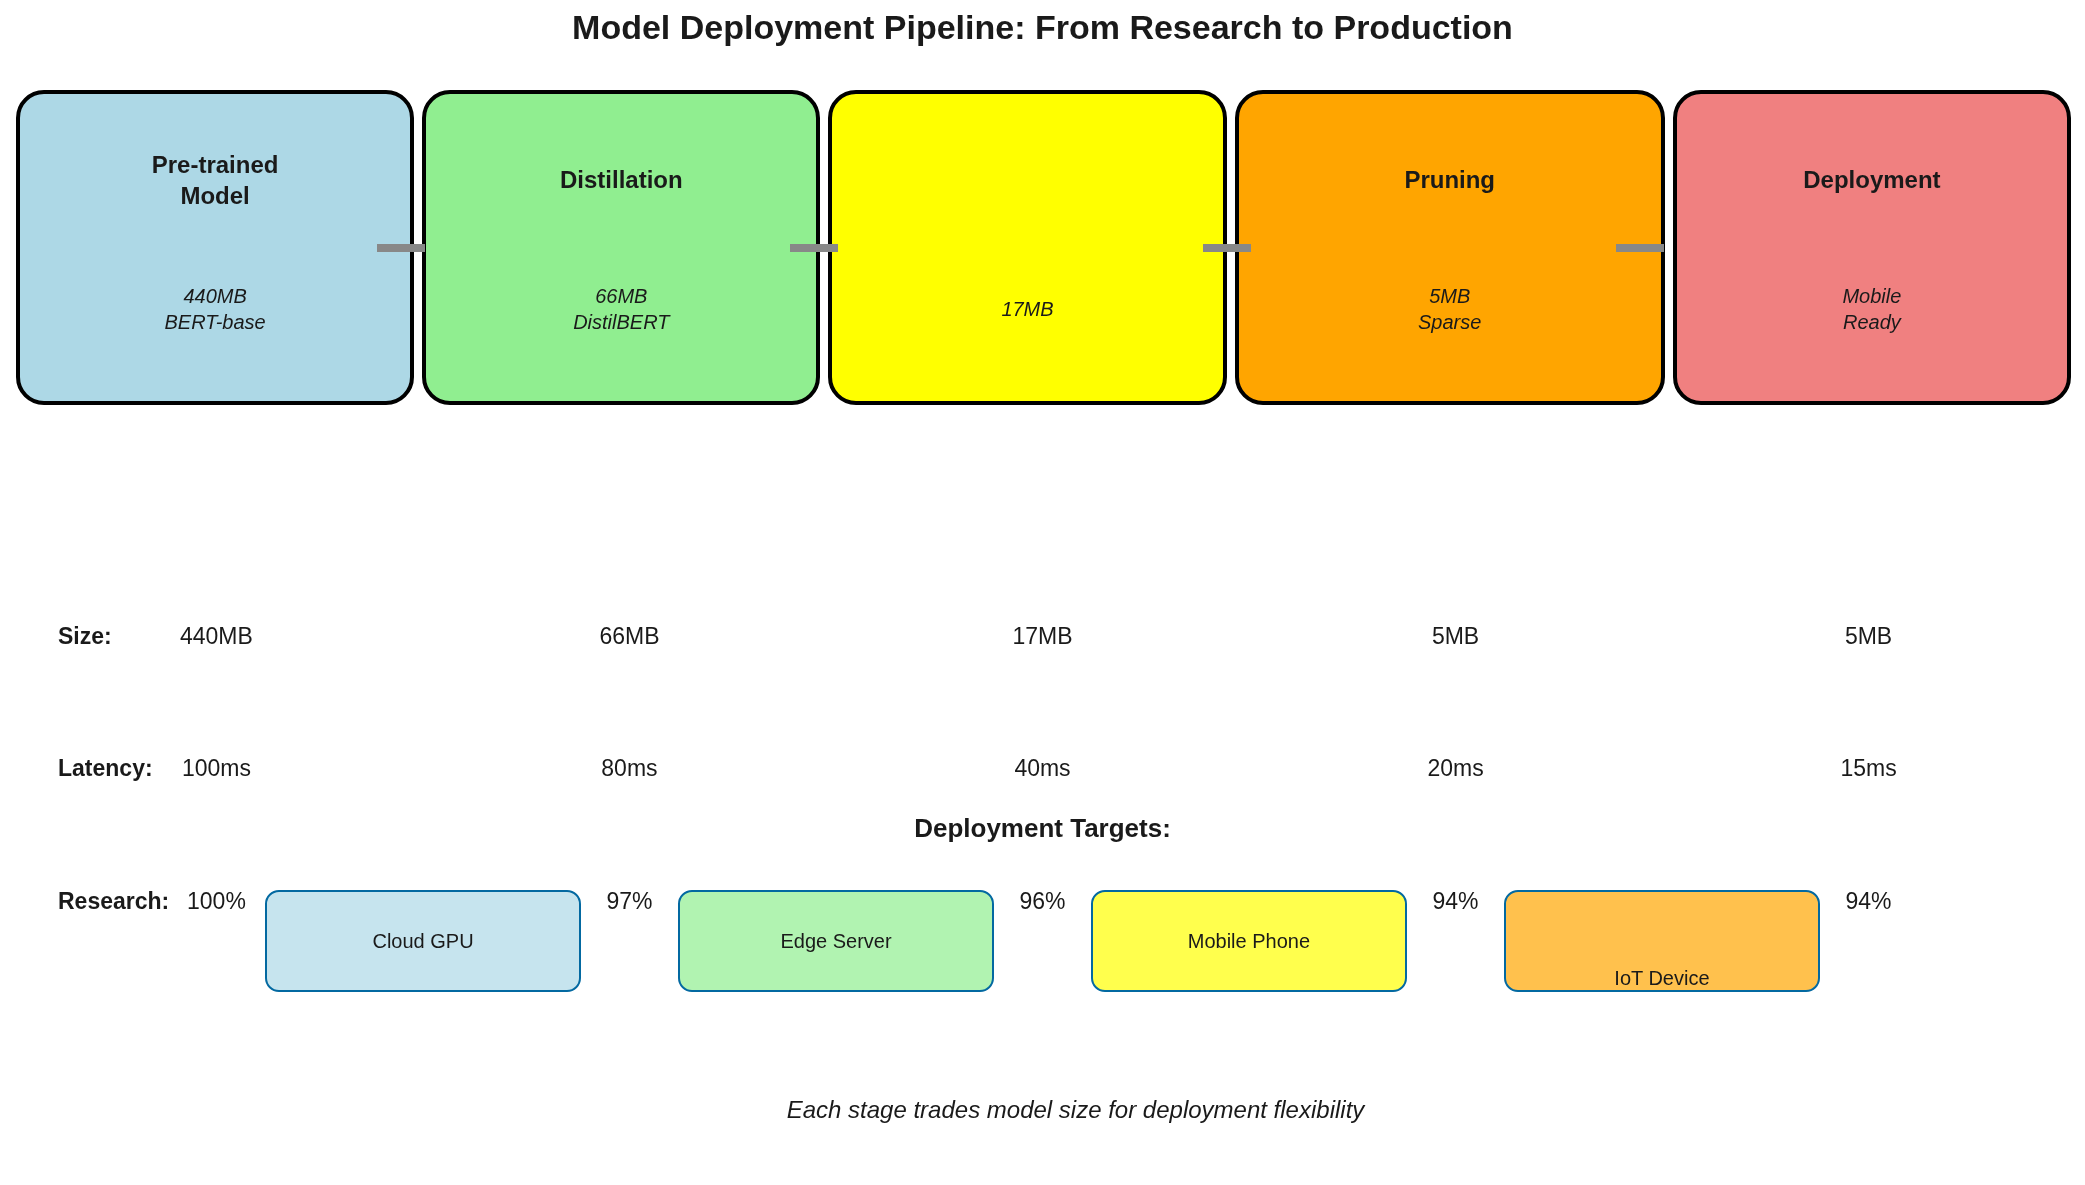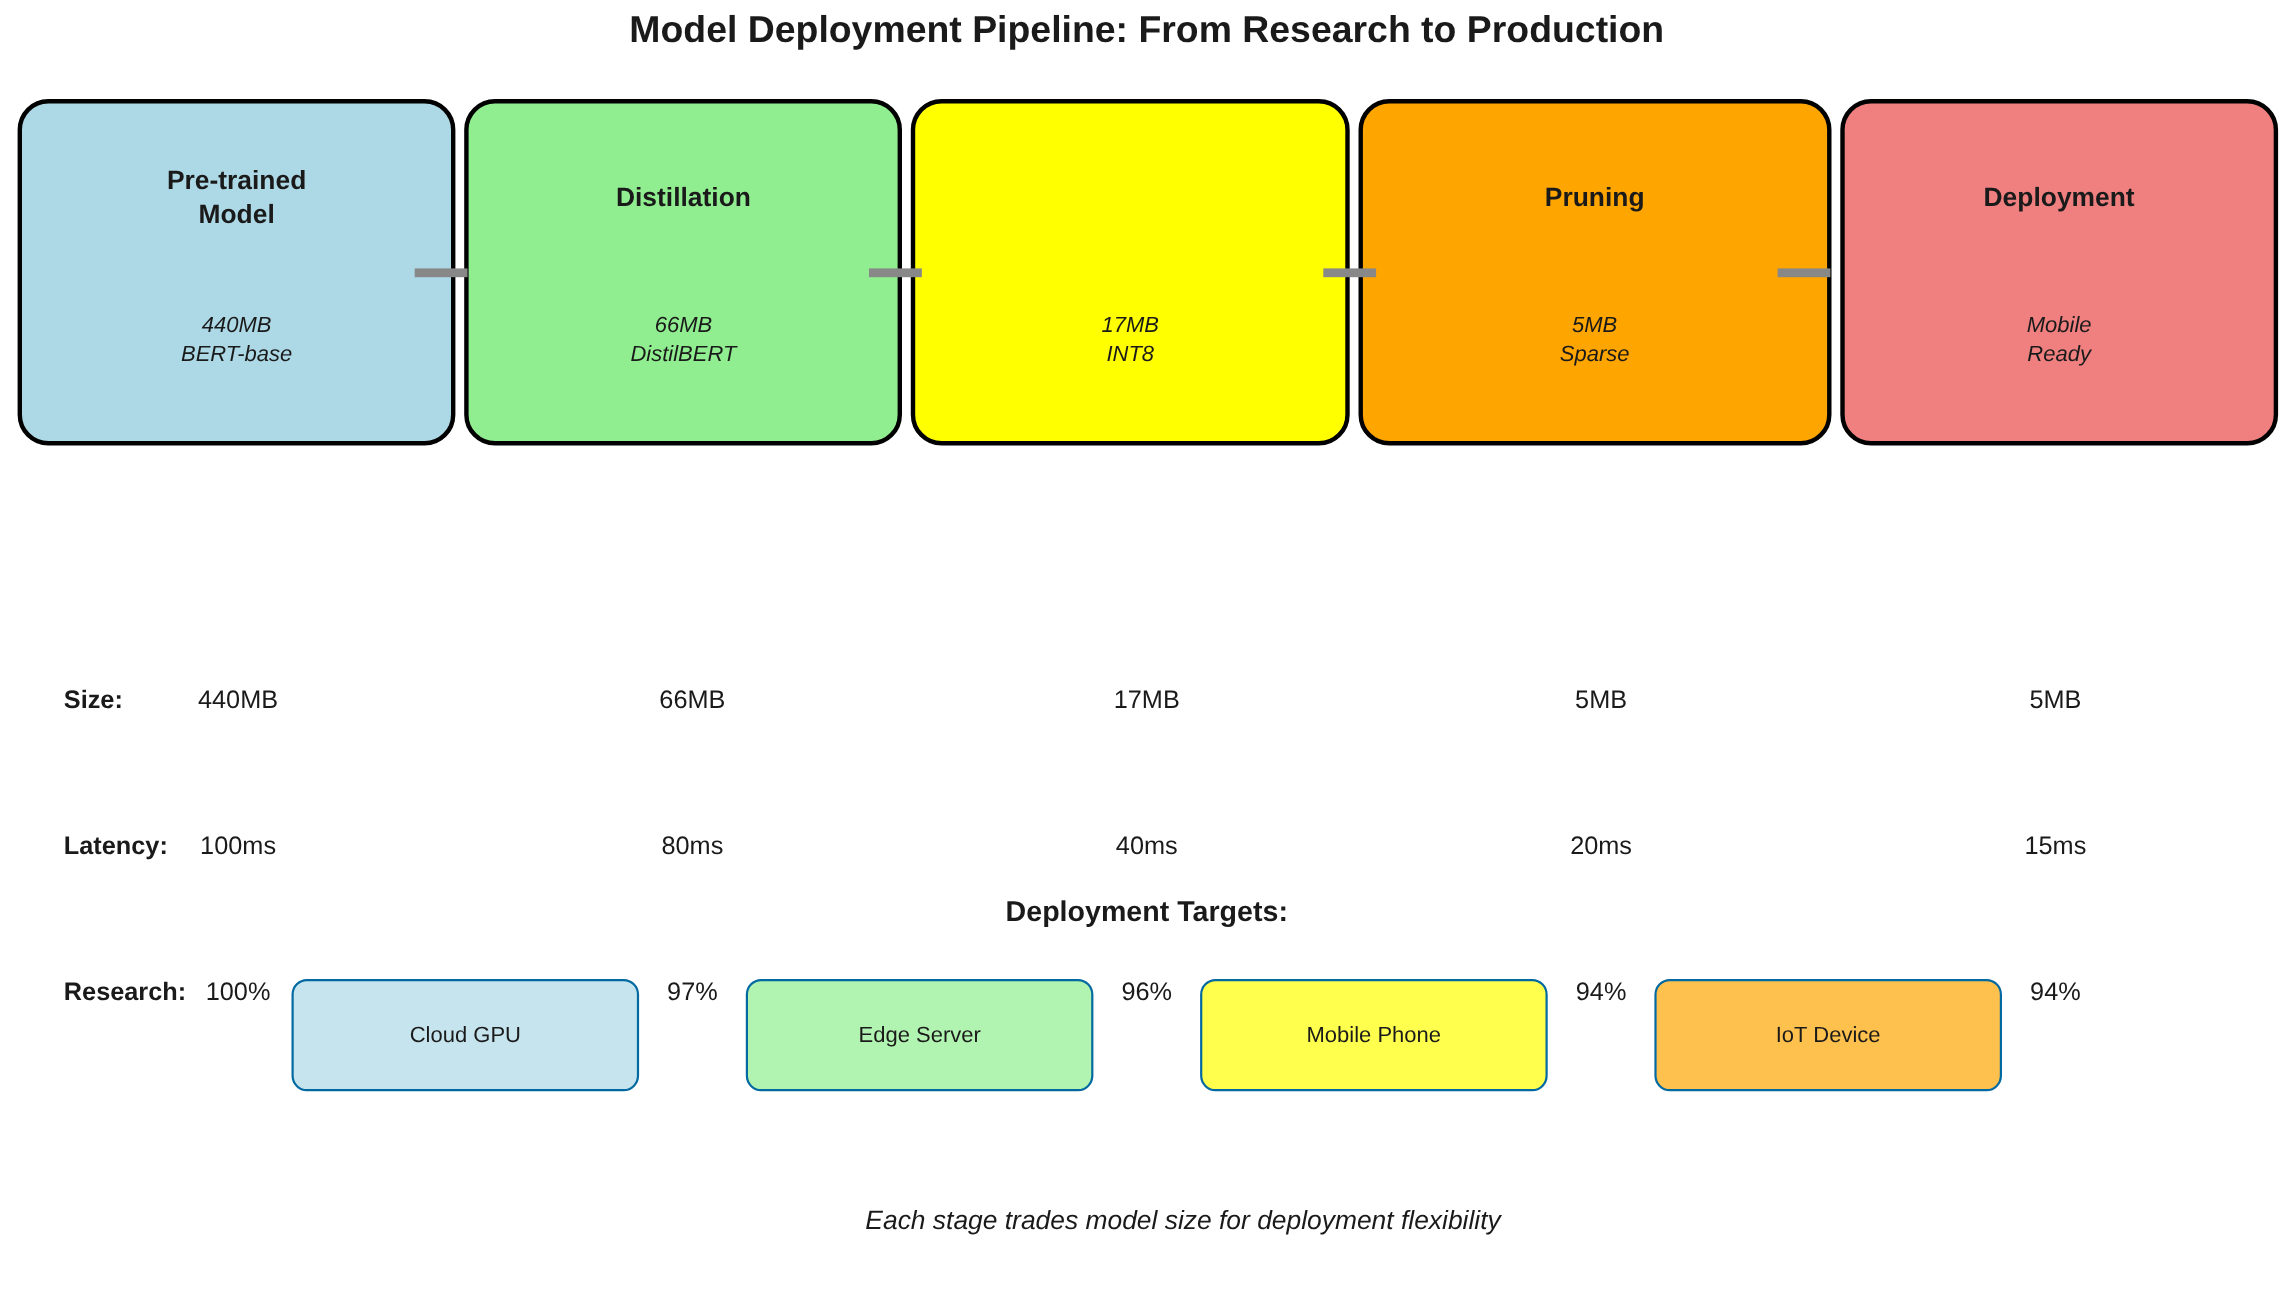--- a/index.html
+++ b/index.html
@@ -125,21 +125,21 @@
     border-radius: 14px;
     box-sizing: border-box;
     display: flex;
     align-items: center;
     justify-content: center;
     font-size: 20px;
   }
   .t1 { left: 20.29%; }
   .t2 { left: 40.10%; }
   .t3 { left: 59.90%; }
-  .t4 { left: 79.71%; }
+  .t4 { left: 79.71%; align-items: flex-end; }
   .caption {
     position: absolute;
     top: 1096px;
     left: 0;
     width: 100%;
     text-align: center;
     font-size: 24px;
     font-style: italic;
     padding-left: 33px;
   }
@@ -171,21 +171,20 @@
       </div>
       <div class="stage-detail">
         <span class="line">66MB</span>
         <span class="line">DistilBERT</span>
       </div>
     </div>
 
     <div class="stage" style="background-color: rgb(255, 255, 0);">
       <div class="stage-detail">
         <span class="line">17MB</span>
-        <span class="line">INT8</span>
       </div>
     </div>
 
     <div class="stage" style="background-color: rgb(255, 165, 0); padding-left: 32px;">
       <div class="stage-title">
         <span class="line">Pruning</span>
         <span class="line"></span>
       </div>
       <div class="stage-detail">
         <span class="line">5MB</span>

